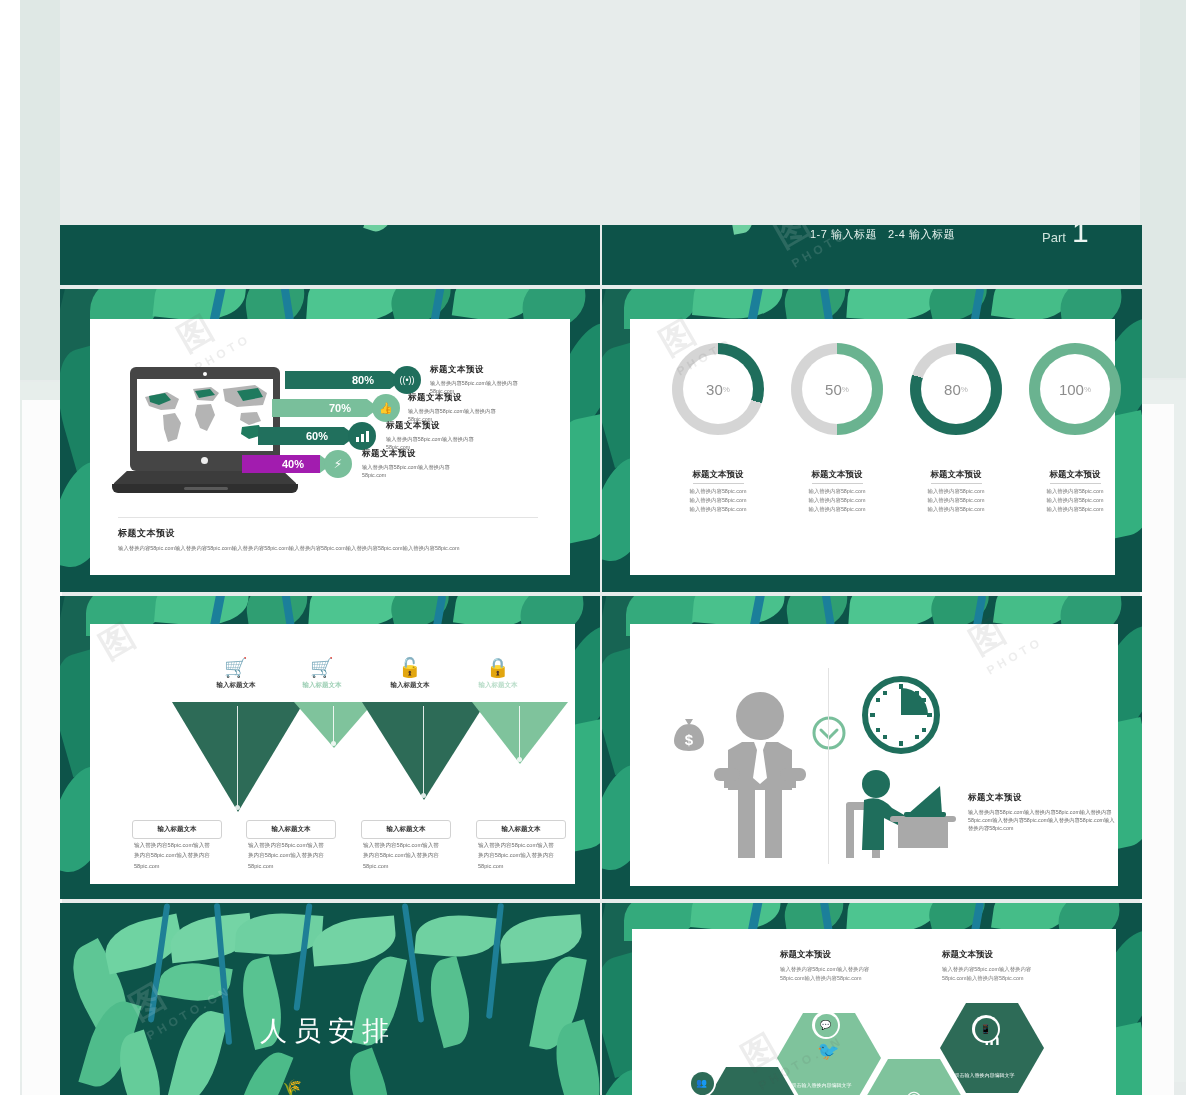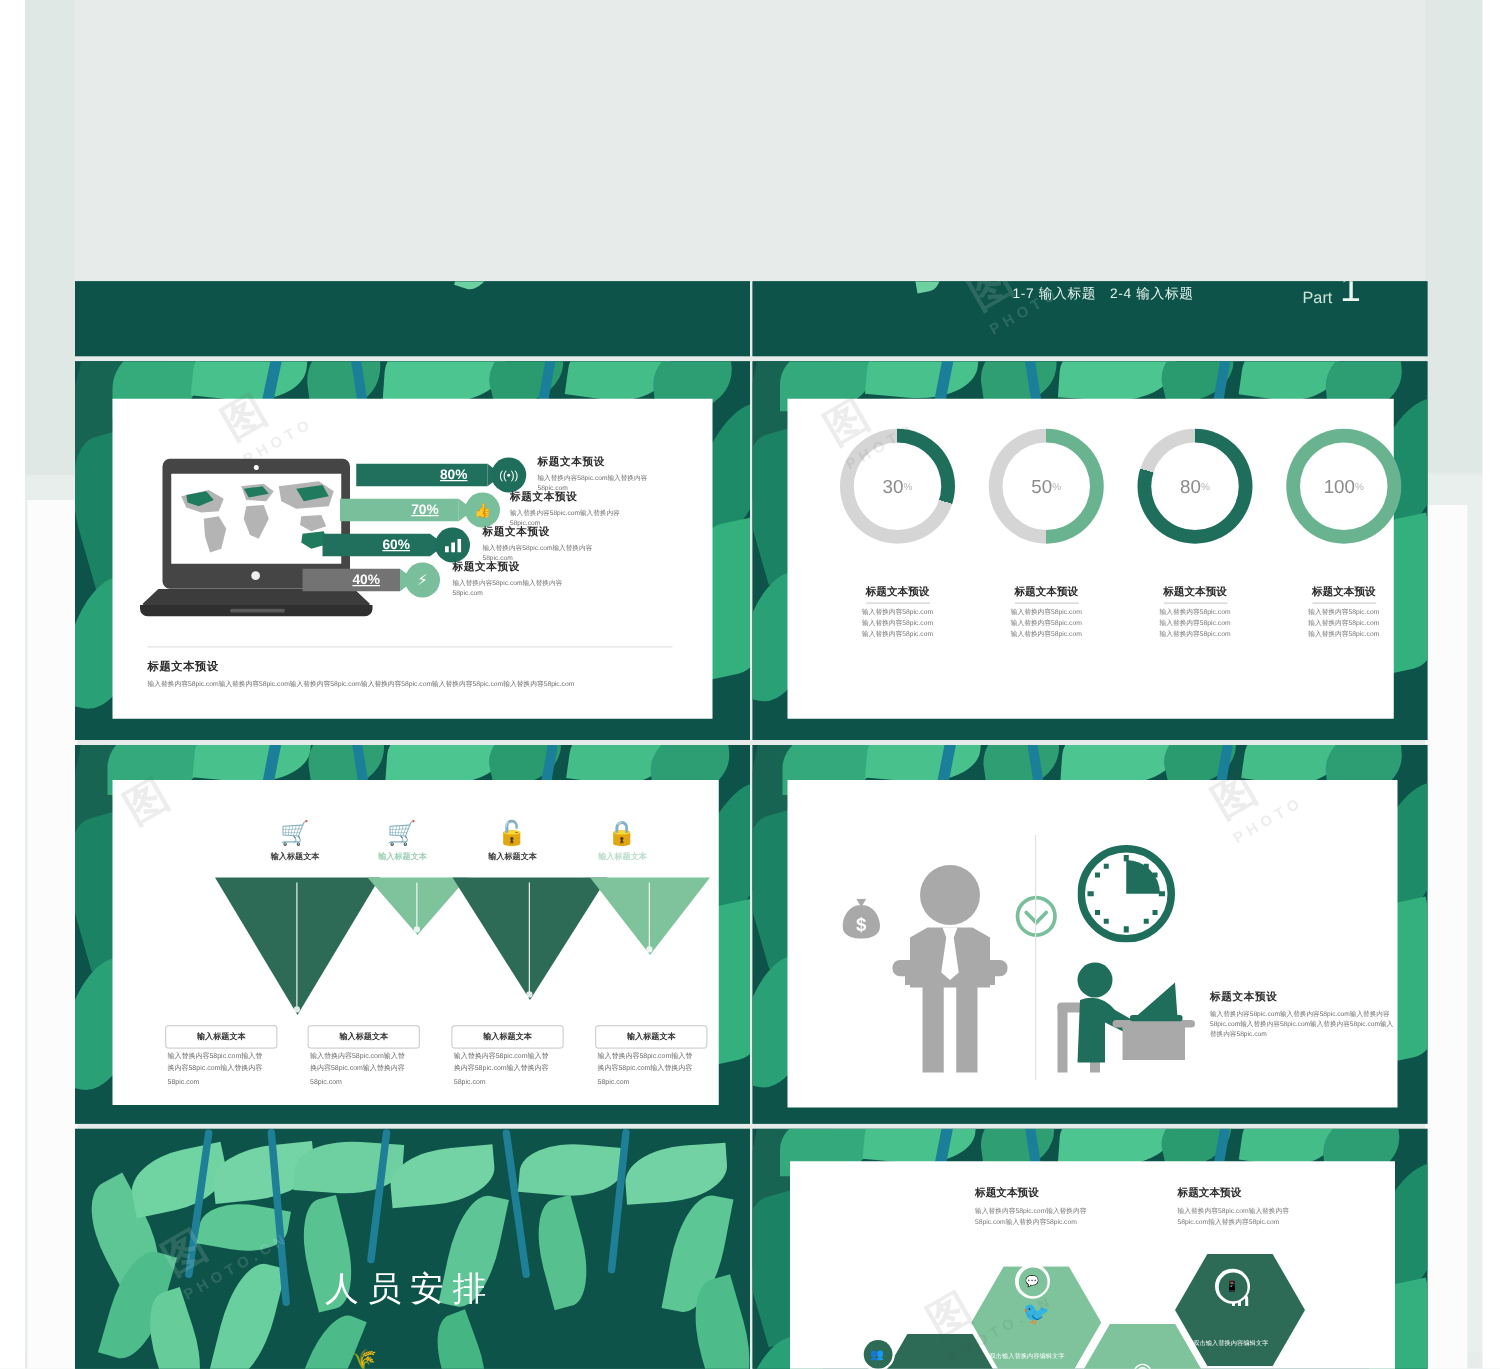--- a/index.html
+++ b/index.html
@@ -46,21 +46,21 @@
   .lp-screen { position:absolute; background:#454545; border-radius:6px; }
   .lp-inner { position:absolute; background:#ffffff; }
   .lp-cam { position:absolute; width:4px;height:4px;border-radius:50%;background:#fff; }
   .lp-dot { position:absolute; width:7px;height:7px;border-radius:50%;background:#fff; }
   .lp-base { position:absolute; background:#3c3c3c; border-radius:3px 3px 6px 6px;}
   .lp-foot { position:absolute; background:#2f2f2f; border-radius:0 0 6px 6px;}
   .lp-notch { position:absolute; background:#5a5a5a; border-radius:2px; }
 
   .arrowbar { position:absolute; color:#fff; font-size:11px; font-weight:bold;
               display:flex; align-items:center; }
-  .arrowbar span { position:absolute; right:16px;text-decoration:underline; }
+  .arrowbar span { position:absolute; right:16px; }
   .arrowbar::after{ content:""; position:absolute; right:-12px; top:0; width:0;height:0;
                     border-top:9px solid transparent;border-bottom:9px solid transparent;}
   .circ-ic { position:absolute; border-radius:50%; display:flex;align-items:center;justify-content:center;
              color:#fff; }
 
   
   .donut { position:absolute; border-radius:50%; }
   .donut .hole { position:absolute; border-radius:50%; background:#fff; inset:11px; display:flex;align-items:center;justify-content:center;}
   .dlabel { position:absolute; text-align:center; }
   .dlabel .t { font-size:8.5px; font-weight:bold; color:#2b2b2b; border-bottom:1px solid #cfcfcf; padding-bottom:2px; display:inline-block;}
@@ -195,21 +195,21 @@
     <div class="arrowbar" style="left:182px;top:80px;width:95px;height:18px;background:#79bf9b;">
       <span>70%</span>
     </div>
     <div style="position:absolute;left:277px;top:80px;width:0;height:0;border-top:9px solid transparent;border-bottom:9px solid transparent;border-left:12px solid #79bf9b;"></div>
 
     <div class="arrowbar" style="left:168px;top:108px;width:86px;height:18px;background:#21705d;">
       <span>60%</span>
     </div>
     <div style="position:absolute;left:254px;top:108px;width:0;height:0;border-top:9px solid transparent;border-bottom:9px solid transparent;border-left:12px solid #21705d;"></div>
 
-    <div class="arrowbar" style="left:152px;top:136px;width:78px;height:18px;background:#737373;">
+    <div class="arrowbar" style="left:152px;top:136px;width:78px;height:18px;background:#a21caf;">
       <span>40%</span>
     </div>
     <div style="position:absolute;left:230px;top:136px;width:0;height:0;border-top:9px solid transparent;border-bottom:9px solid transparent;border-left:12px solid #79bf9b;"></div>
 
     <div class="circ-ic" style="left:303px;top:47px;width:28px;height:28px;background:#1f6e5c;font-size:9px;">((•))</div>
     <div class="circ-ic" style="left:282px;top:75px;width:28px;height:28px;background:#79bf9b;font-size:11px;">👍</div>
     <div class="circ-ic" style="left:258px;top:103px;width:28px;height:28px;background:#1f6e5c;font-size:10px;">
       <svg width="13" height="11" viewBox="0 0 13 11">
             <rect x="0" y="6" width="3" height="5" fill="#fff"></rect>
             <rect x="5" y="3" width="3" height="8" fill="#fff"></rect>

